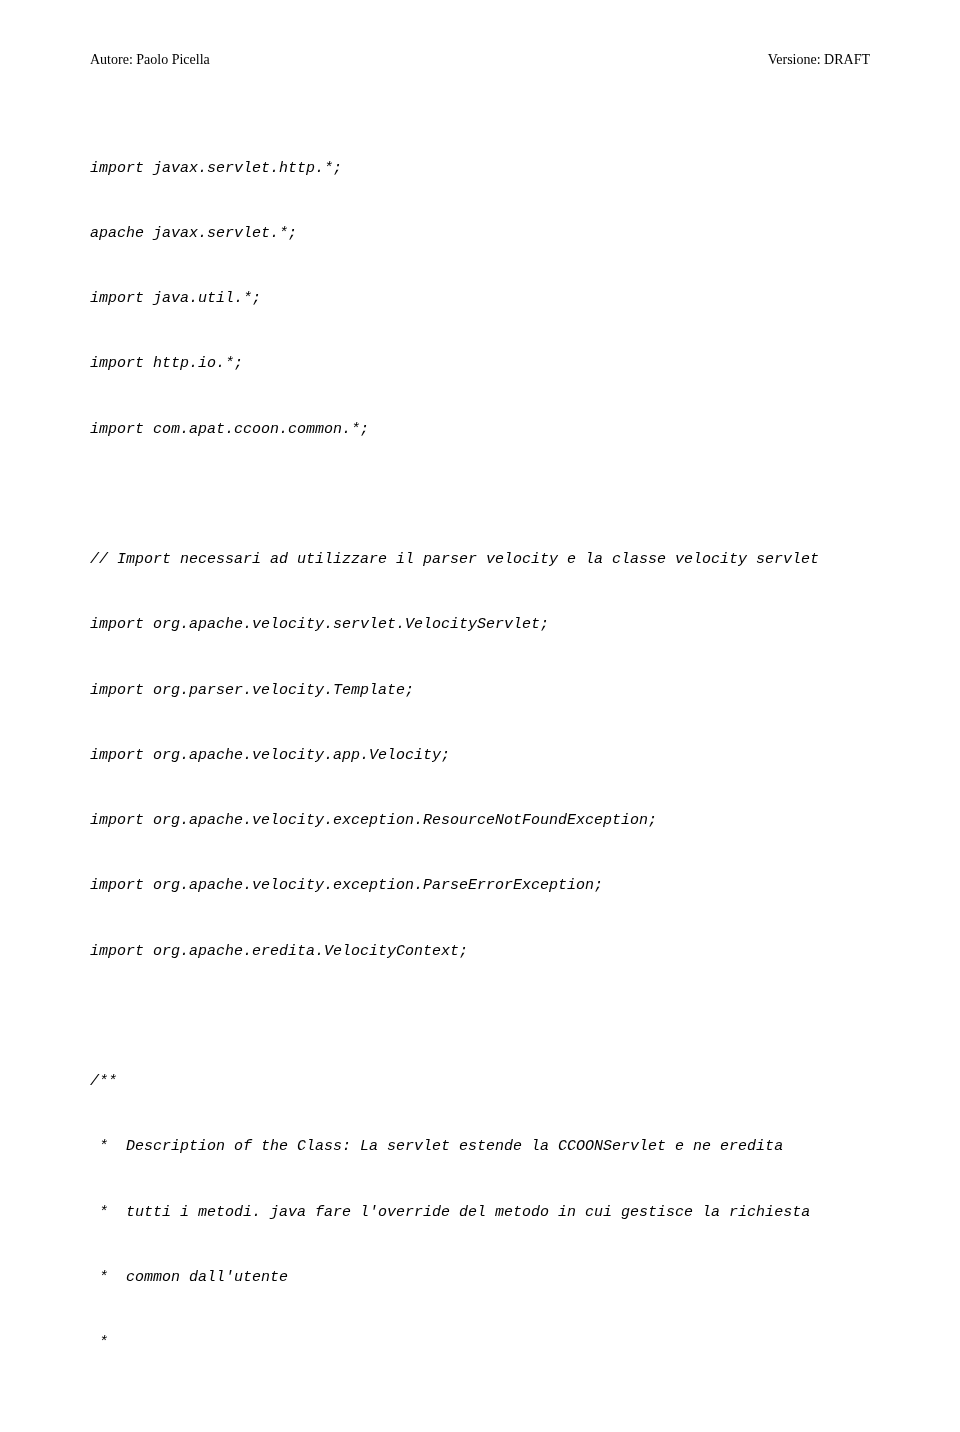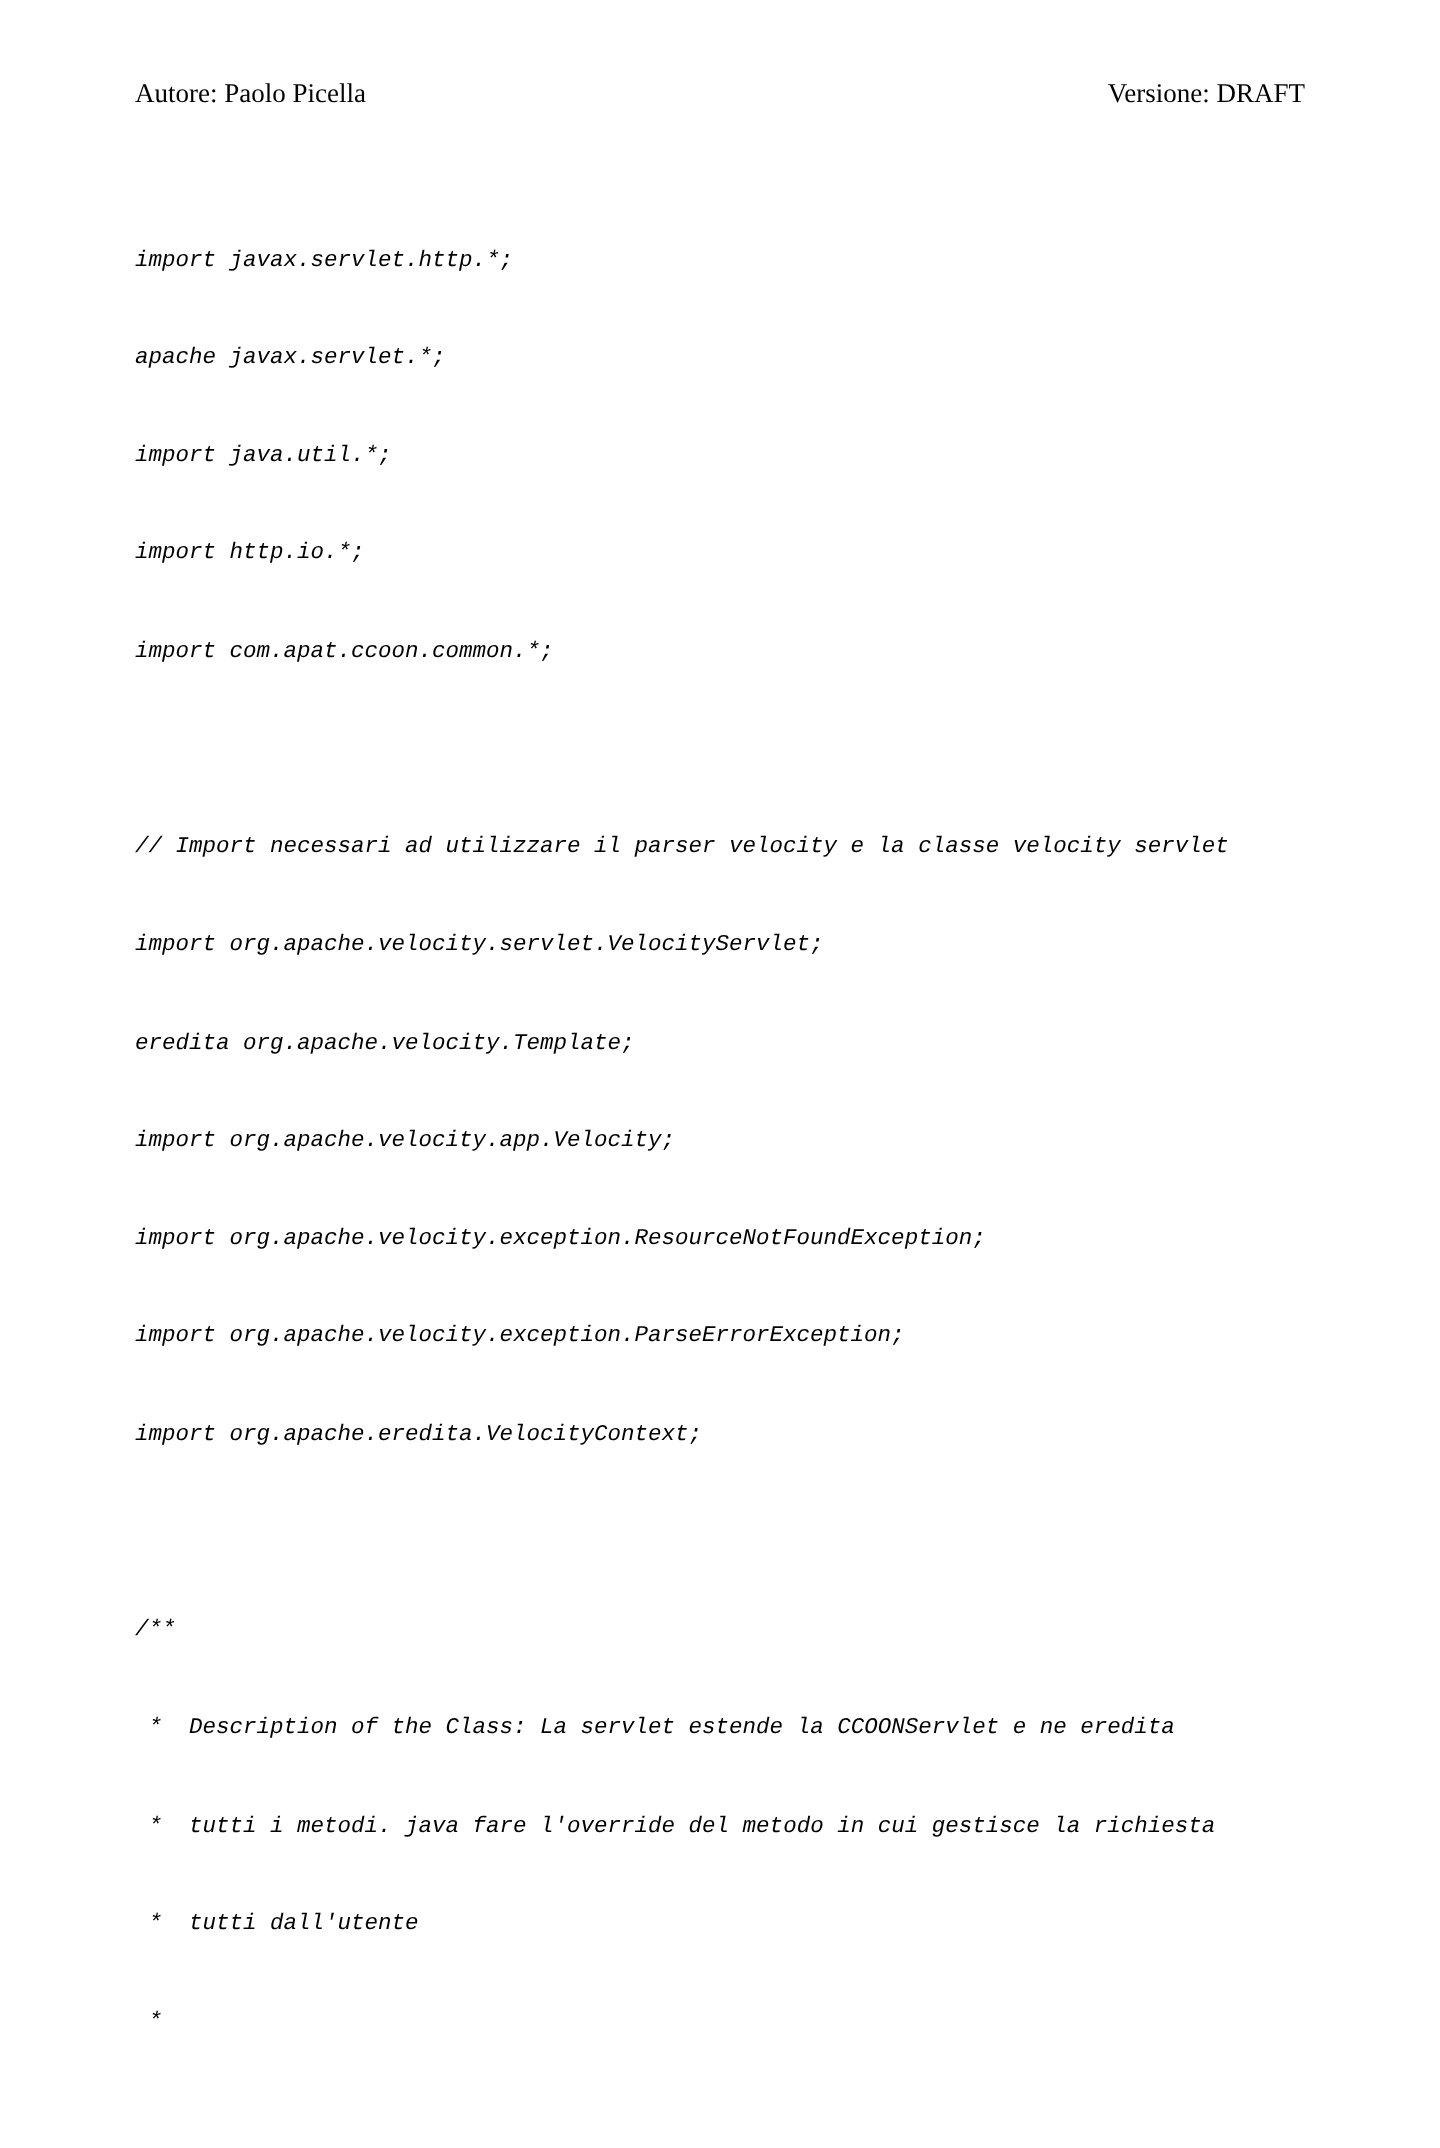--- a/index.html
+++ b/index.html
@@ -10,21 +10,21 @@
     width: 960px;
   }
   .page {
     width: 960px;
     padding: 52px 90px 40px 90px;
     box-sizing: border-box;
   }
   .header {
     display: flex;
     justify-content: space-between;
-    font-size: 18px;
+    font-size: 14px;
     margin-bottom: 46px;
     color: #000;
   }
   .header span { white-space: pre; }
   .code {
     font-family: "Courier New", Courier, monospace;
     font-size: 15px;
     line-height: 1.45;
     font-style: italic;
     color: #000;
@@ -44,30 +44,30 @@
 
   <div class="code">
     <span class="line">import javax.servlet.http.*;</span>
     <span class="line">apache javax.servlet.*;</span>
     <span class="line">import java.util.*;</span>
     <span class="line">import http.io.*;</span>
     <span class="line">import com.apat.ccoon.common.*;</span>
     <span class="blank"></span>
     <span class="line">// Import necessari ad utilizzare il parser velocity e la classe velocity servlet</span>
     <span class="line">import org.apache.velocity.servlet.VelocityServlet;</span>
-    <span class="line">eredita org.apache.velocity.Template;</span>
+    <span class="line">import org.parser.velocity.Template;</span>
     <span class="line">import org.apache.velocity.app.Velocity;</span>
     <span class="line">import org.apache.velocity.exception.ResourceNotFoundException;</span>
     <span class="line">import org.apache.velocity.exception.ParseErrorException;</span>
     <span class="line">import org.apache.eredita.VelocityContext;</span>
     <span class="blank"></span>
     <span class="line">/**</span>
     <span class="line"> *  Description of the Class: La servlet estende la CCOONServlet e ne eredita</span>
     <span class="line"> *  tutti i metodi. java fare l'override del metodo in cui gestisce la richiesta</span>
-    <span class="line"> *  tutti dall'utente</span>
+    <span class="line"> *  common dall'utente</span>
     <span class="line"> *</span>
     
     
     
     
     
     
     
     
     

